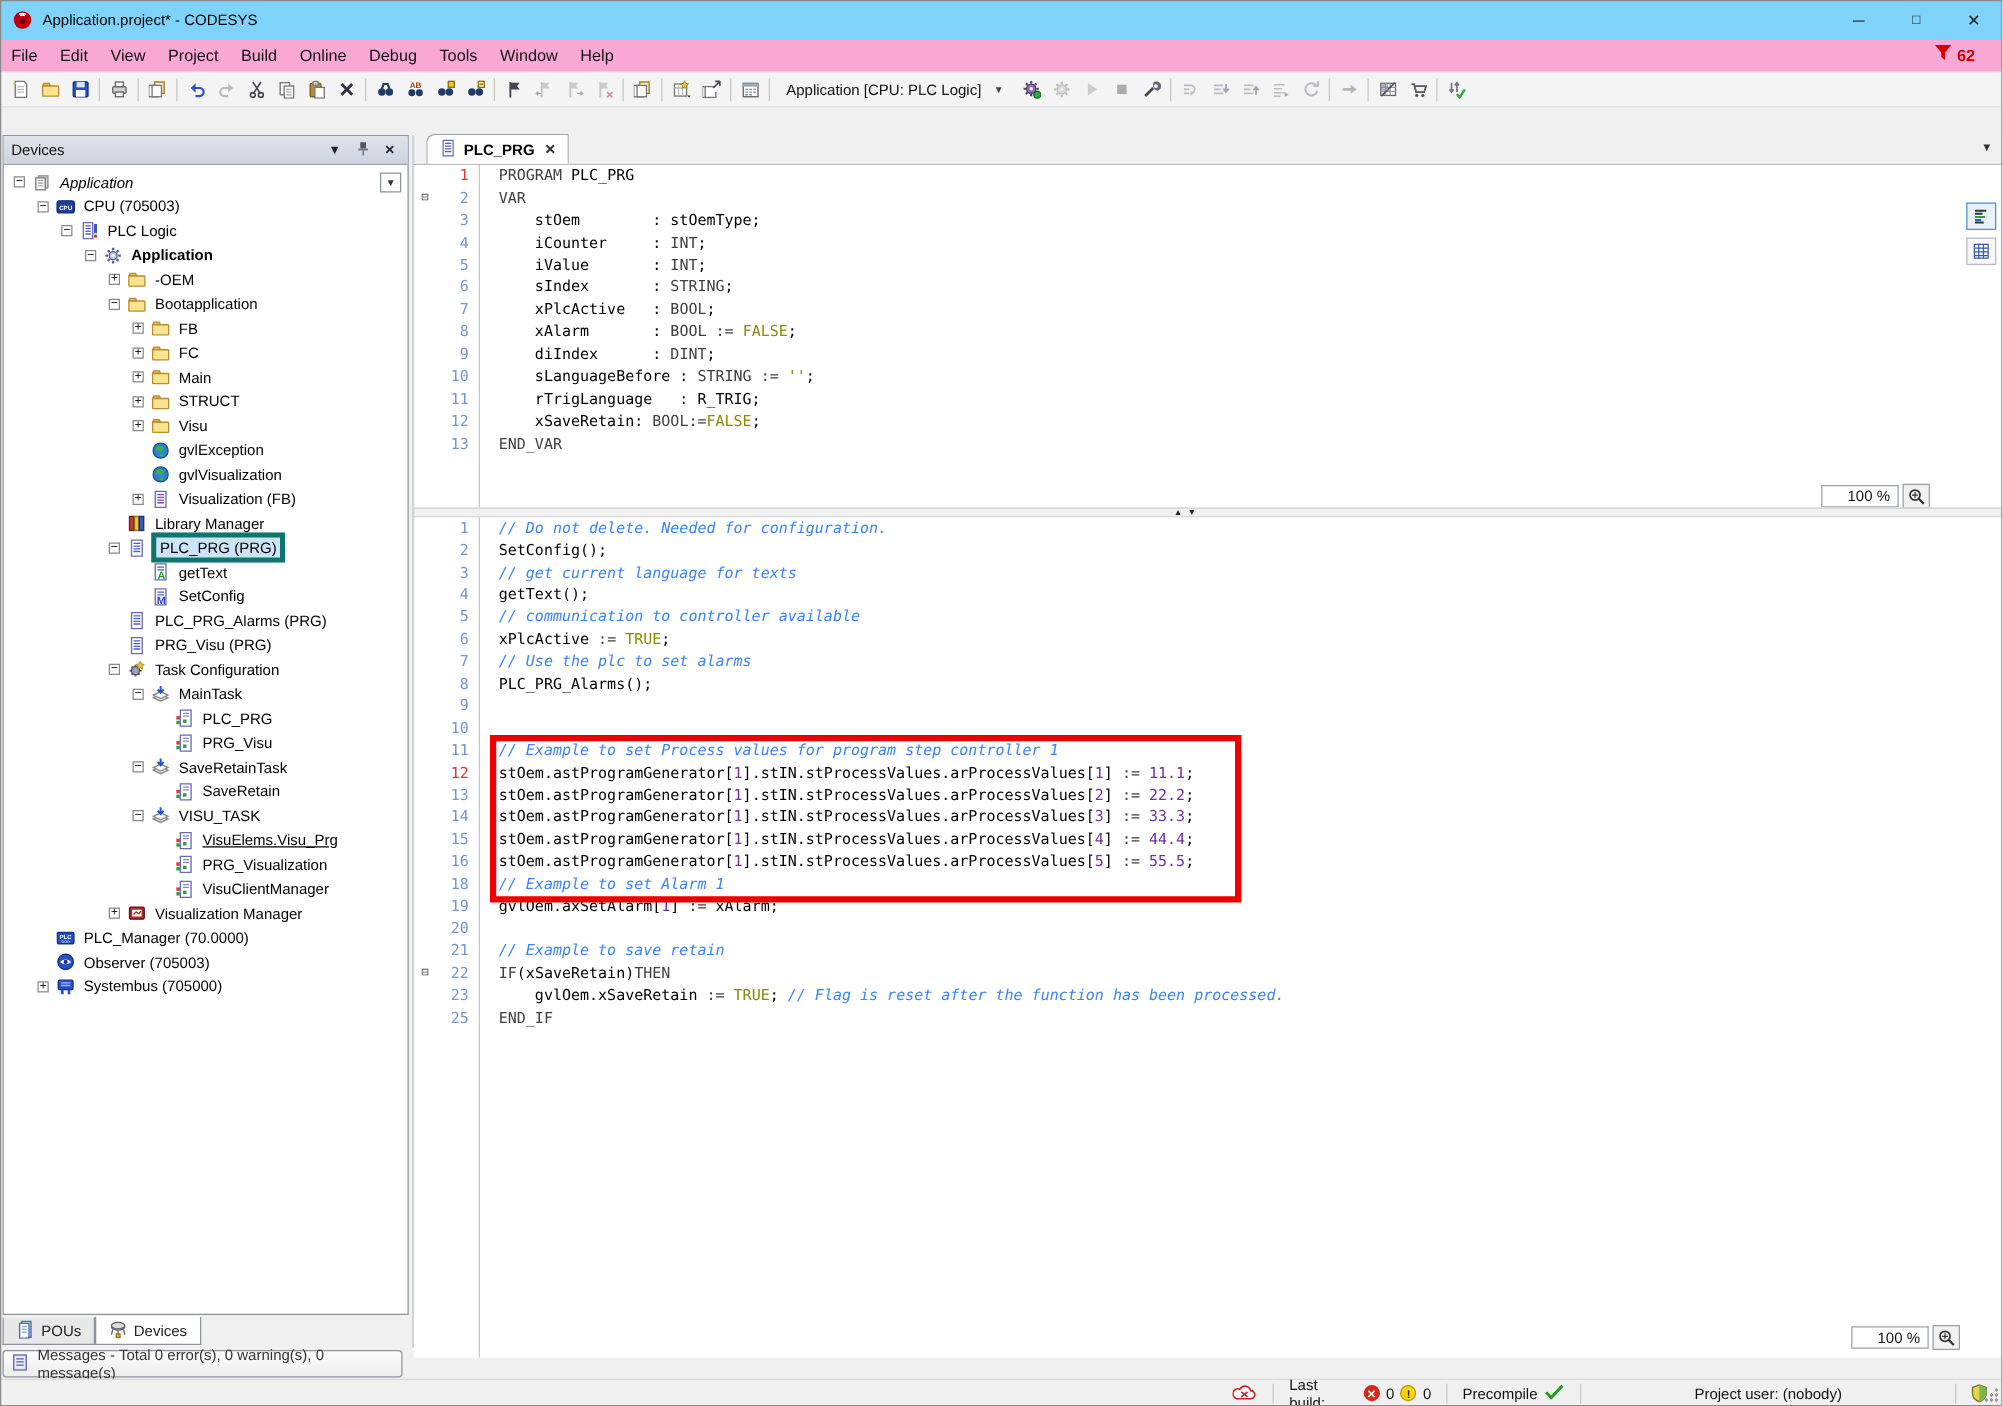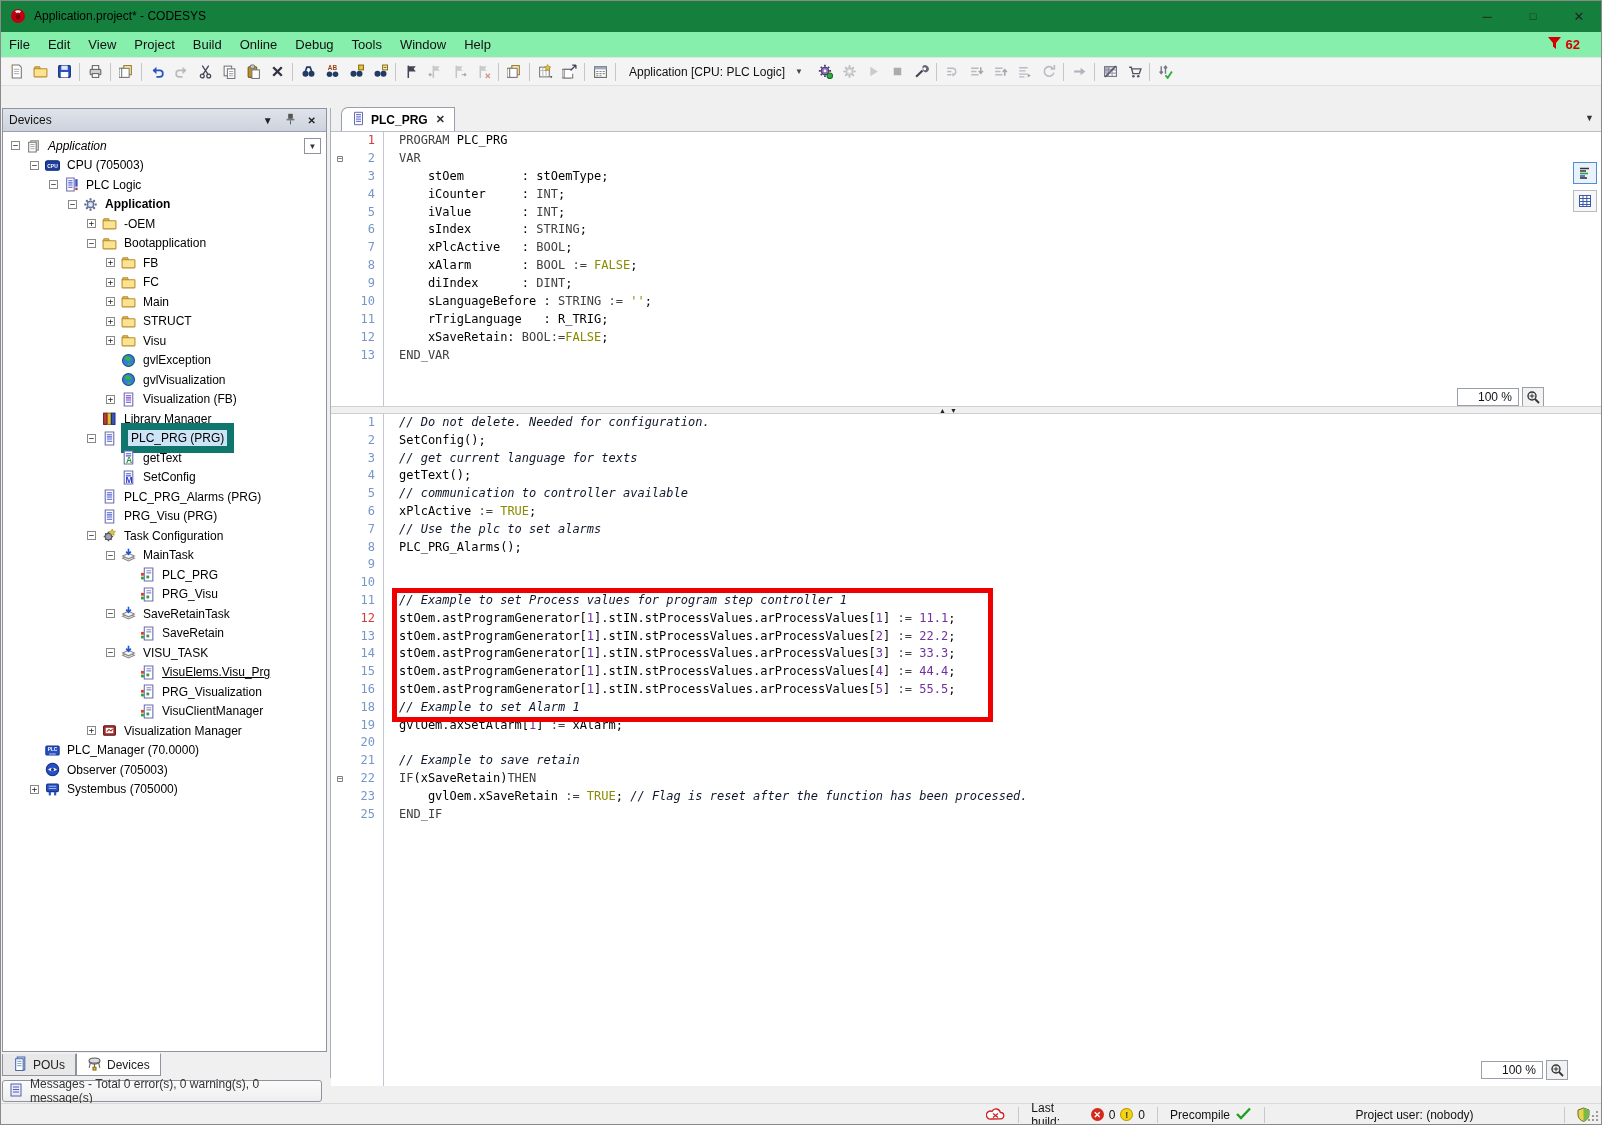--- a/index.html
+++ b/index.html
@@ -1,28 +1,28 @@
 <!DOCTYPE html>
 <html><head>
 <meta charset="utf-8">
 <style>
   * { margin:0; padding:0; box-sizing:border-box; }
   html,body { width:1602px; height:1125px; }
   body { font-family:"Liberation Sans",sans-serif; background:#f0f0f0; position:relative; overflow:hidden; }
   .frame { position:absolute; inset:0; border:1px solid #8a8a8a; pointer-events:none; z-index:99; }
 
   
-  .titlebar { position:absolute; left:0; top:0; width:1602px; height:32px; background:#15803d; display:flex; align-items:center; }
+  .titlebar { position:absolute; left:0; top:0; width:1602px; height:32px; background:#7dd3fc; display:flex; align-items:center; }
   .titlebar .appicon { width:16px; height:16px; margin:0 8px 0 10px; }
   .titlebar .title { font-size:12px; color:#000; }
   .wincontrols { margin-left:auto; display:flex; height:32px; }
   .wbtn { width:46px; height:32px; display:flex; align-items:center; justify-content:center; font-size:13px; color:#222; }
 
   
-  .menubar { position:absolute; left:0; top:32px; width:1602px; height:26px; background:#86efac; display:flex; align-items:center; border-bottom:1px solid #e3e3e3; }
+  .menubar { position:absolute; left:0; top:32px; width:1602px; height:26px; background:#f9a8d4; display:flex; align-items:center; border-bottom:1px solid #e3e3e3; }
   .menuitem { padding:0 9px; font-size:13px; color:#111; height:22px; line-height:22px; }
   .menubadge { margin-left:auto; margin-right:22px; display:flex; align-items:center; gap:4px; }
   .menubadge .num { color:#d40000; font-weight:bold; font-size:13px; }
 
   
   .toolbar { position:absolute; left:0; top:58px; width:1602px; height:28px; background:#f4f4f4; display:flex; align-items:center; padding-left:4px; border-bottom:1px solid #e0e0e0; }
   .tbtn { width:24px; height:24px; display:flex; align-items:center; justify-content:center; }
   .tbtn.dim { opacity:.45; }
   .tsep { width:1px; height:18px; background:#c6c6c6; margin:0 3px; }
   .combo { height:22px; display:flex; align-items:center; padding:0 6px; margin:0 4px; font-size:12px; color:#111; }
@@ -32,21 +32,21 @@
   .devpanel { position:absolute; left:2px; top:108px; width:325px; height:944px; border:1px solid #8e939e; background:#fff; }
   .devheader { height:23px; background:linear-gradient(#dfe3ea,#cdd3de); border-bottom:1px solid #9aa0ab; display:flex; align-items:center; padding:0 6px; font-size:12px; color:#111; }
   .devheader .sp { margin-left:auto; display:flex; gap:12px; align-items:center; padding-right:4px; }
   .devheader .hicon { font-size:10px; color:#222; }
   .tree { position:relative; height:898px; overflow:hidden; padding-top:4px; }
   .trow { height:19.5px; display:flex; align-items:center; font-size:12px; color:#000; white-space:nowrap; }
   .expander { width:9px; height:9px; border:1px solid #898989; background:#fff; display:inline-flex; align-items:center; justify-content:center; font-size:9px; line-height:7px; color:#222; margin-right:5px; flex:none; font-family:"DejaVu Sans Mono",monospace; }
   .expander.none { visibility:hidden; }
   .ticon { width:16px; height:15px; margin-right:4px; flex:none; display:inline-flex; align-items:center; justify-content:center; }
   .tlabel { padding:1px 3px; }
-  .trow.sel .tlabel { background:#cde4f7; border:7px solid #0f766e; }
+  .trow.sel .tlabel { background:#cde4f7; border:4px solid #0f766e; }
   .trow.bold .tlabel { font-weight:bold; }
   .trow.italic .tlabel { font-style:italic; }
   .appdrop { position:absolute; right:5px; top:6px; width:17px; height:16px; border:1px solid #8e939e; background:#fff; display:flex; align-items:center; justify-content:center; font-size:8px; color:#333; }
 
   
   .bottomtabs { position:absolute; left:2px; top:1054px; height:22px; display:flex; }
   .btab { display:flex; align-items:center; gap:5px; padding:0 10px; font-size:12px; border:1px solid #8e939e; border-top:none; background:#e8e8e8; color:#222; }
   .btab.active { background:#fff; height:23px; margin-top:-1px; border-top:1px solid #fff; }
 
   
@@ -79,21 +79,21 @@
   .impl { height:672px; }
   .gutline { position:absolute; left:52px; top:0; bottom:0; width:1px; background:#c3c7cf; }
   .coderow { display:flex; height:17.8px; line-height:17.8px; font-family:"DejaVu Sans Mono","Liberation Mono",monospace; font-size:12px; white-space:pre; }
   .decl .coderow { height:17.9px; line-height:17.9px; }
   .fold { width:18px; flex:none; text-align:center; color:#555; font-size:10px; line-height:inherit; }
   .lnum { width:30px; flex:none; text-align:right; padding-right:4px; color:#7596c8; }
   .lnum.cur { color:#d03a3a; }
   .codecell { padding-left:20px; flex:1; }
   .tk-kw { color:#404040; }
   .tk-pl { color:#000000; }
-  .tk-cm { color:#0f172a; font-style:italic; }
+  .tk-cm { color:#3b82f6; font-style:italic; }
   .tk-ct { color:#8a8a00; }
   .tk-nm { color:#7030a0; }
 
   .redbox { position:absolute; left:61px; top:174px; width:601px; height:134px; border:5px solid #ee0000; pointer-events:none; }
 
   .splitterbar { height:8px; background:#f0f0f0; border-top:1px solid #cfcfcf; border-bottom:1px solid #cfcfcf; position:relative; }
   .splitarrows { position:absolute; left:608px; top:0; font-size:7px; color:#222; letter-spacing:4px; }
 
   .zoombox { position:absolute; display:flex; align-items:center; }
   .zoomval { border:1px solid #9aa0ab; background:#fff; height:18px; min-width:62px; text-align:right; padding:0 6px; font-size:12px; color:#111; line-height:17px; }

